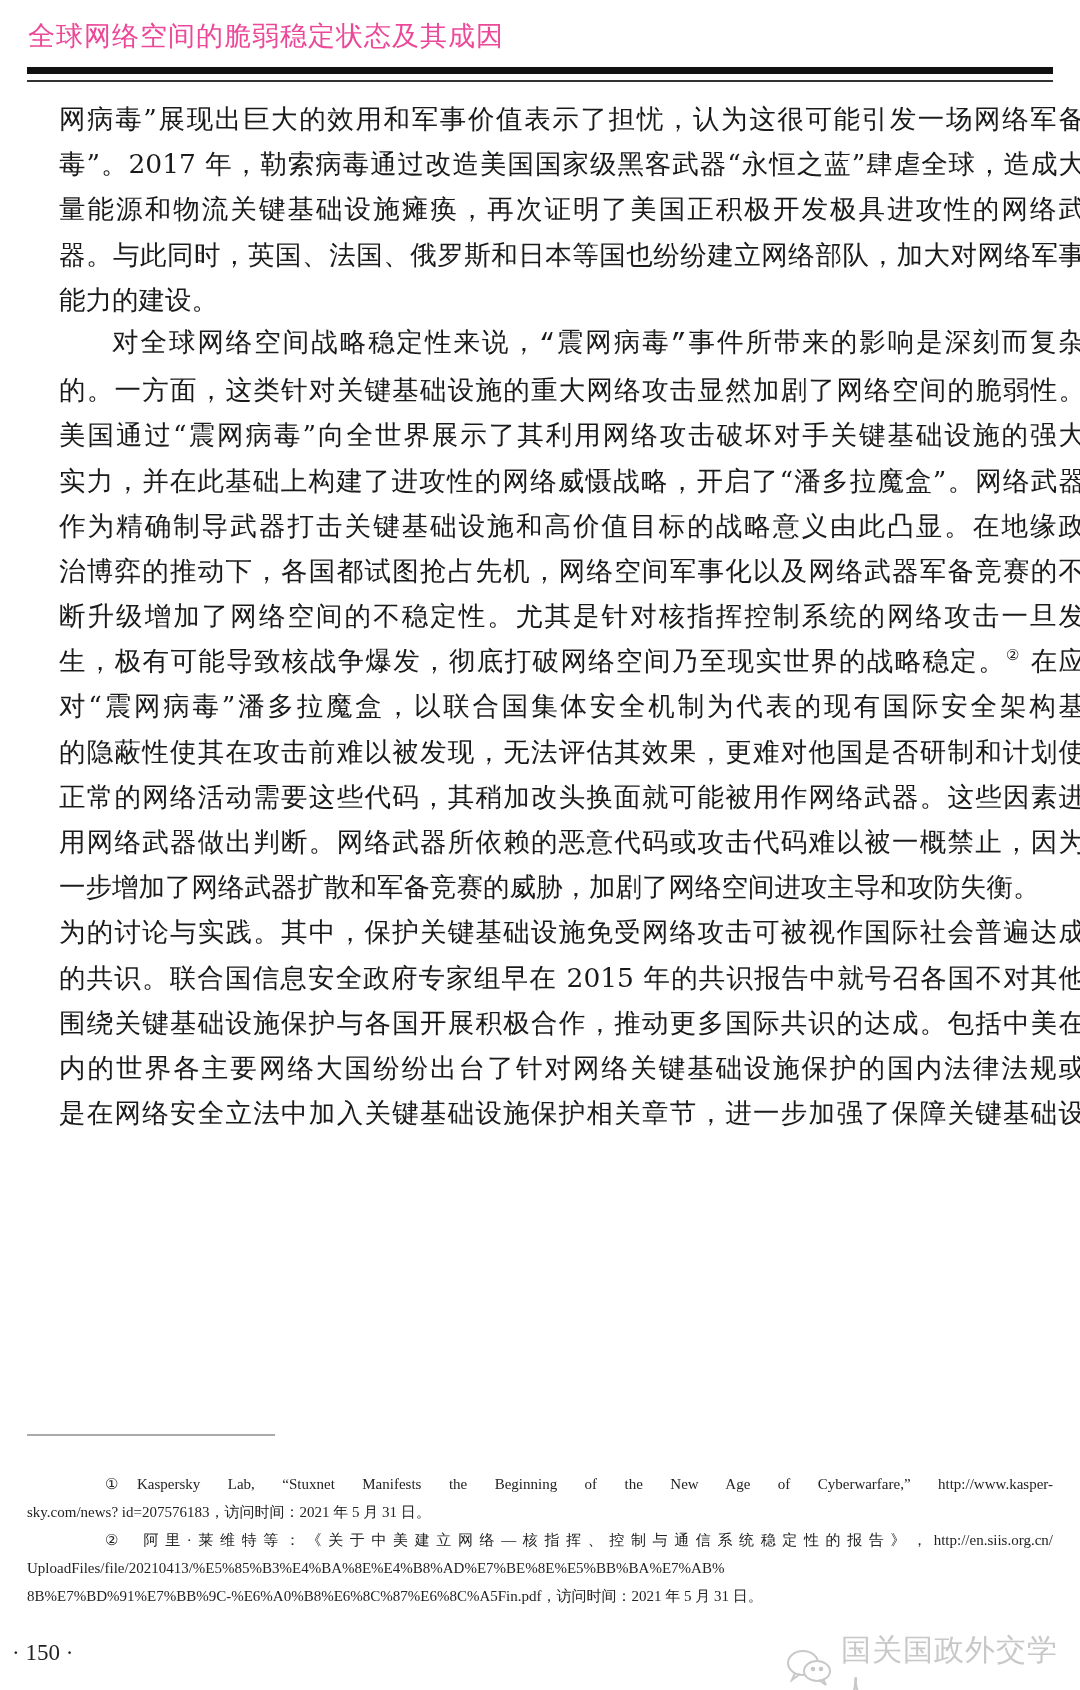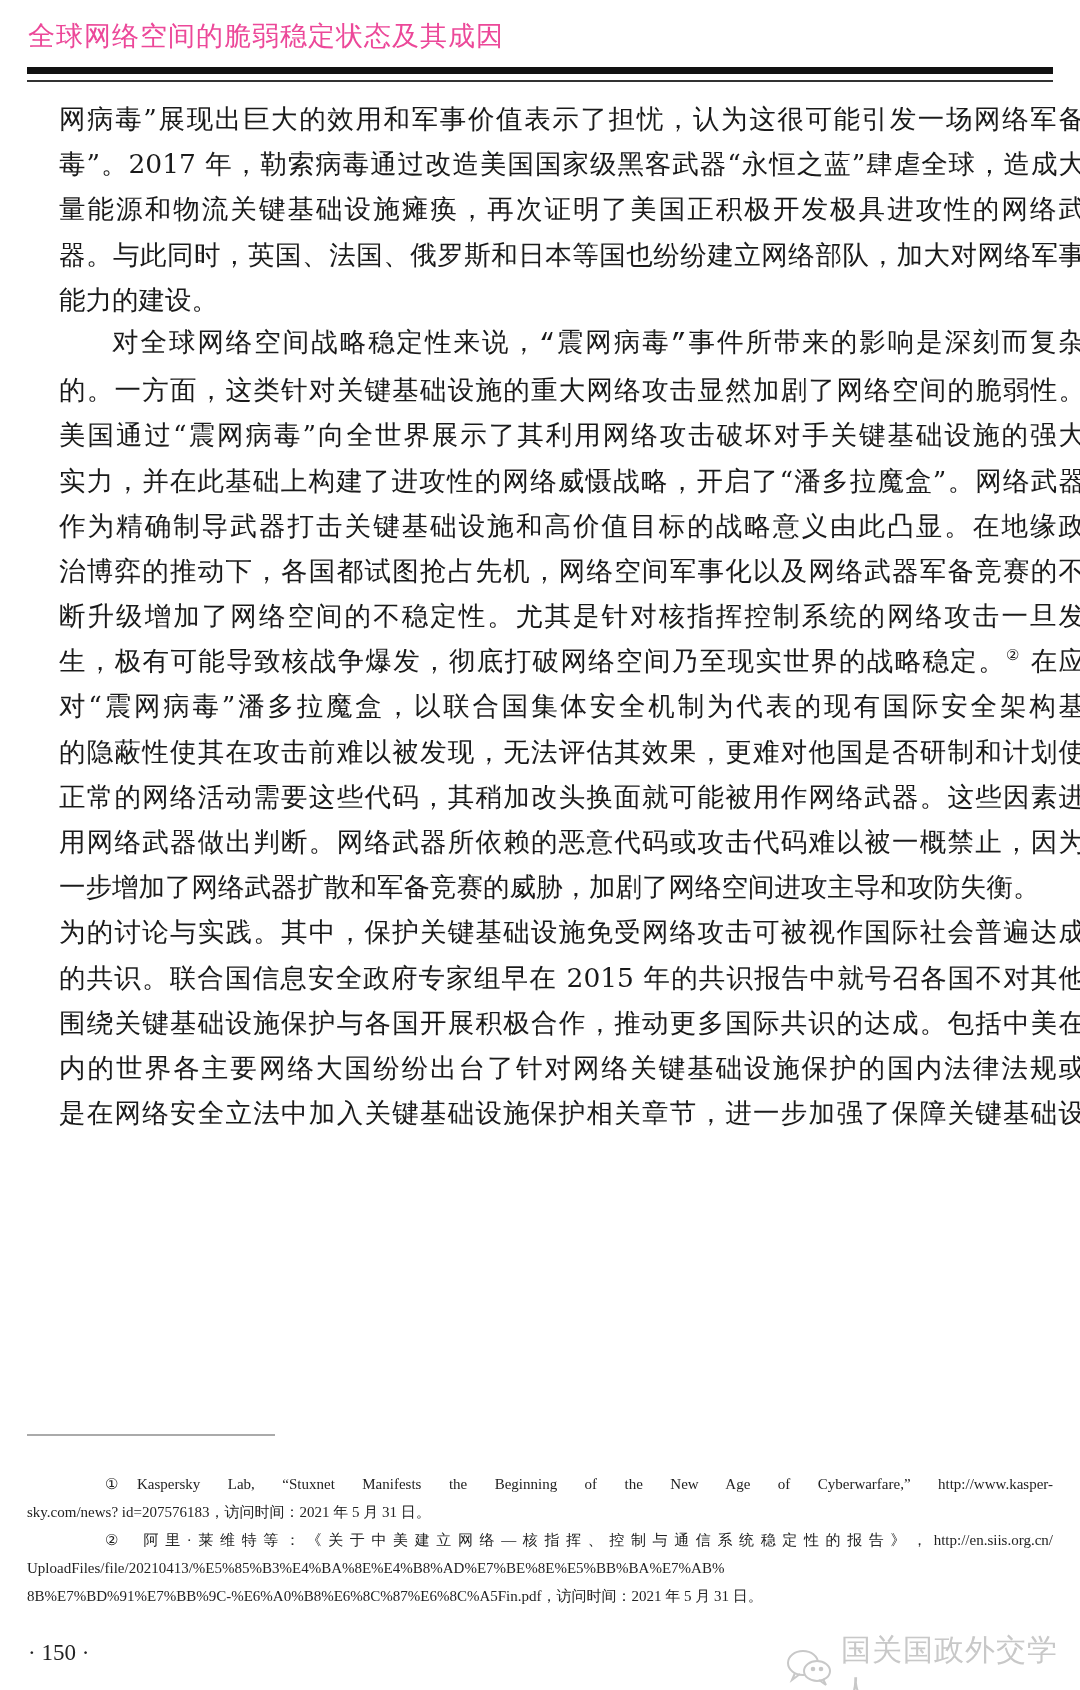--- a/index.html
+++ b/index.html
@@ -106,21 +106,21 @@
   }
   .fn-line.last {
     text-align-last: left;
   }
   .fn-marker {
     display: inline-block;
     width: 32px;
   }
   .page-number {
     position: absolute;
-    left: 28px;
+    left: 12px;
     top: 1640px;
     font-size: 23px;
     font-family: "Liberation Serif", serif;
     color: #222;
   }
   .watermark {
     position: absolute;
     left: 785px;
     top: 1630px;
     display: flex;

